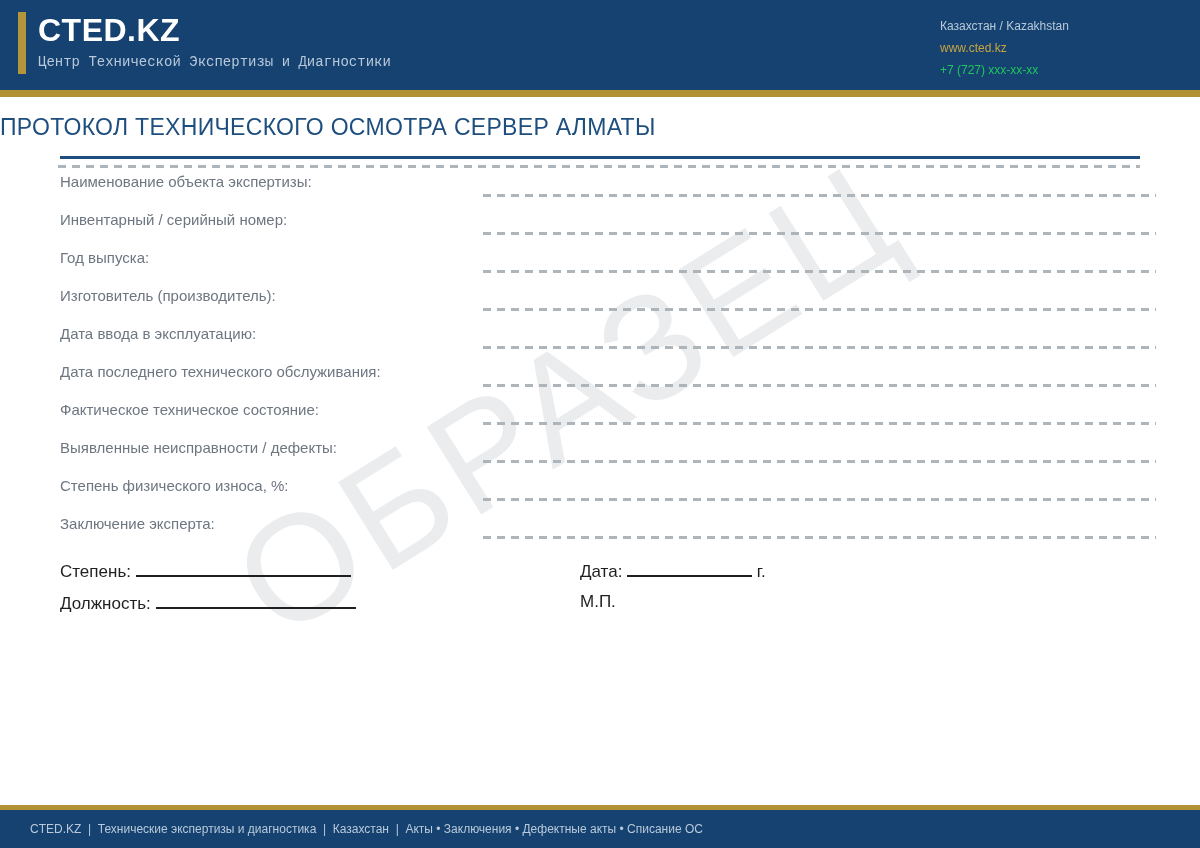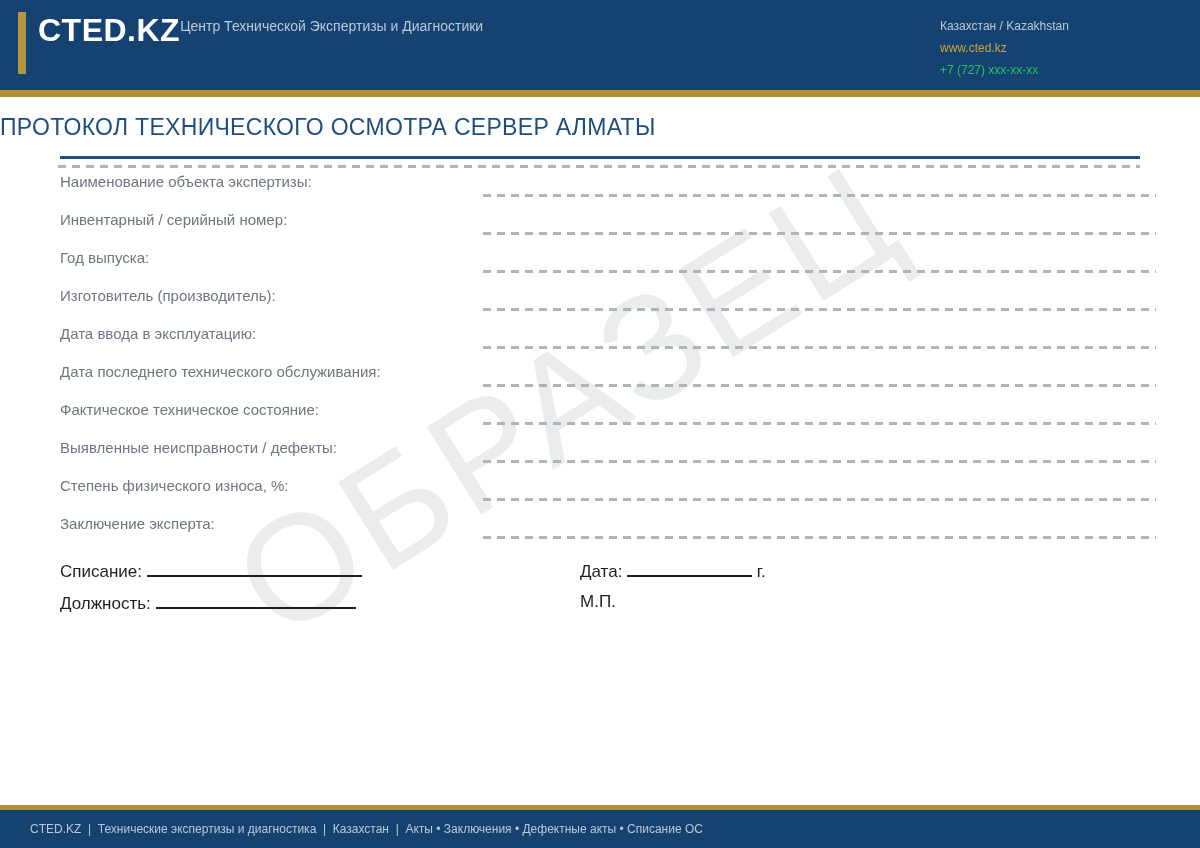--- a/index.html
+++ b/index.html
@@ -3,23 +3,23 @@
 <meta charset="utf-8">
 <style>
   html,body{margin:0;padding:0;}
   body{font-family:"Liberation Sans","DejaVu Sans",sans-serif;}
   .page{position:relative;width:1200px;height:848px;background:#ffffff;overflow:hidden;}
 
   
   .header{position:absolute;top:0;left:0;right:0;height:90px;background:#154270;}
   .brand{position:absolute;left:18px;top:12px;display:flex;}
   .brand-bar{width:8px;height:62px;background:#B5953A;margin-right:12px;}
-  .brand-text{display:flex;flex-direction:row;justify-content:flex-start;}
+  .brand-text{display:flex;flex-direction:column;justify-content:flex-start;}
   .logo{color:#ffffff;font-size:32px;font-weight:bold;line-height:36px;letter-spacing:0.5px;}
-  .tagline{color:#B9C9DA;font-size:14px;margin-top:6px;}
+  .tagline{color:#B9C9DA;font-size:14px;margin-top:6px;font-family:Liberation Mono, monospace;}
   .contacts{position:absolute;left:940px;top:15px;font-size:12px;line-height:22px;}
   .contact-country{color:#B9C9DA;}
   .contact-site{color:#C9A53E;cursor:pointer;}
   .contact-phone{color:#22c55e;}
 
   .gold-rule-top{position:absolute;top:90px;left:0;right:0;height:7px;background:#B19133;}
 
   
   .doc-title{position:absolute;top:114px;left:0;right:12px;text-align:left;
              color:#1D4E7E;font-size:23px;letter-spacing:0.3px;}
@@ -121,21 +121,21 @@
     </div>
     <div class="row">
       <span class="label">Заключение эксперта:</span>
       <div class="dash"></div>
     </div>
   </div>
 
   <div class="sig">
     <div class="sig-row">
       <div class="sig-left">
-        <span>Списание:</span>
+        <span>Степень:</span>
         <span class="uline expert"></span>
       </div>
       <div class="sig-right">
         <span>Дата:</span>
         <span class="uline date"></span>
         <span>г.</span>
       </div>
     </div>
     <div class="sig-row">
       <div class="sig-left">

